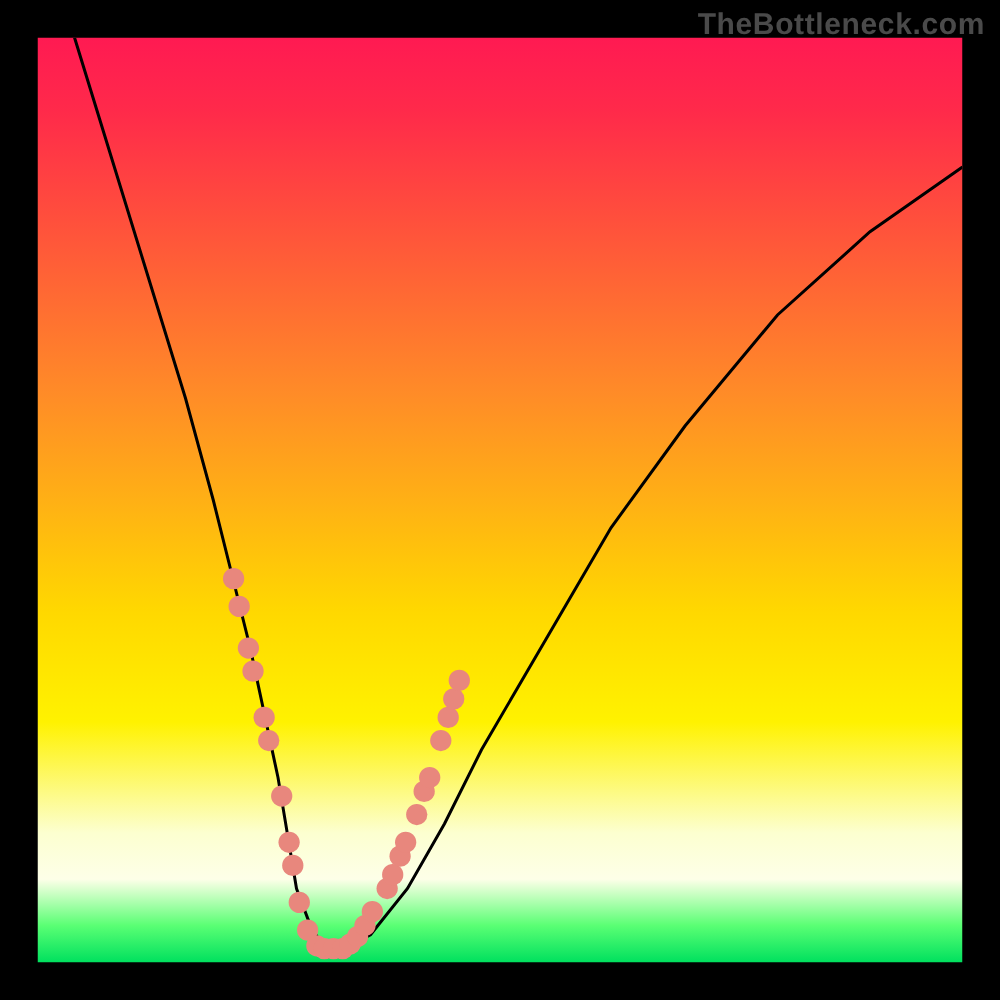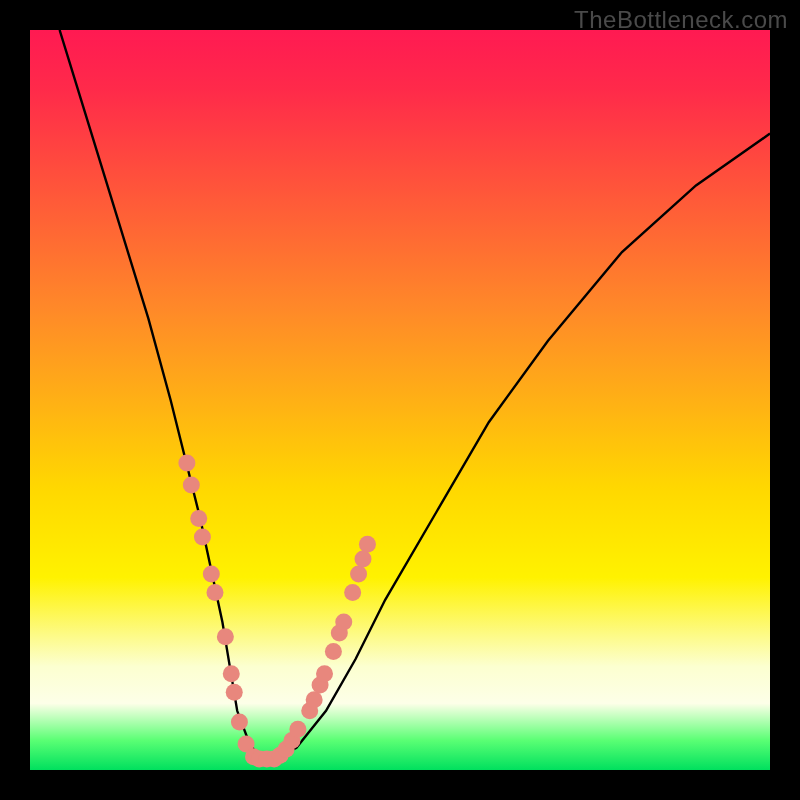--- a/index.html
+++ b/index.html
@@ -16,21 +16,21 @@
     width: 800px;
     height: 800px;
     background: #000;
   }
   .watermark {
     position: absolute;
     top: 6px;
     right: 12px;
     color: #4a4a4a;
     font-size: 24px;
-    font-weight: 400;
+    font-weight: 700;
     letter-spacing: 0.5px;
     z-index: 10;
     user-select: none;
   }
   .plot-area {
     position: absolute;
     left: 30px;
     top: 30px;
     width: 740px;
     height: 740px;

